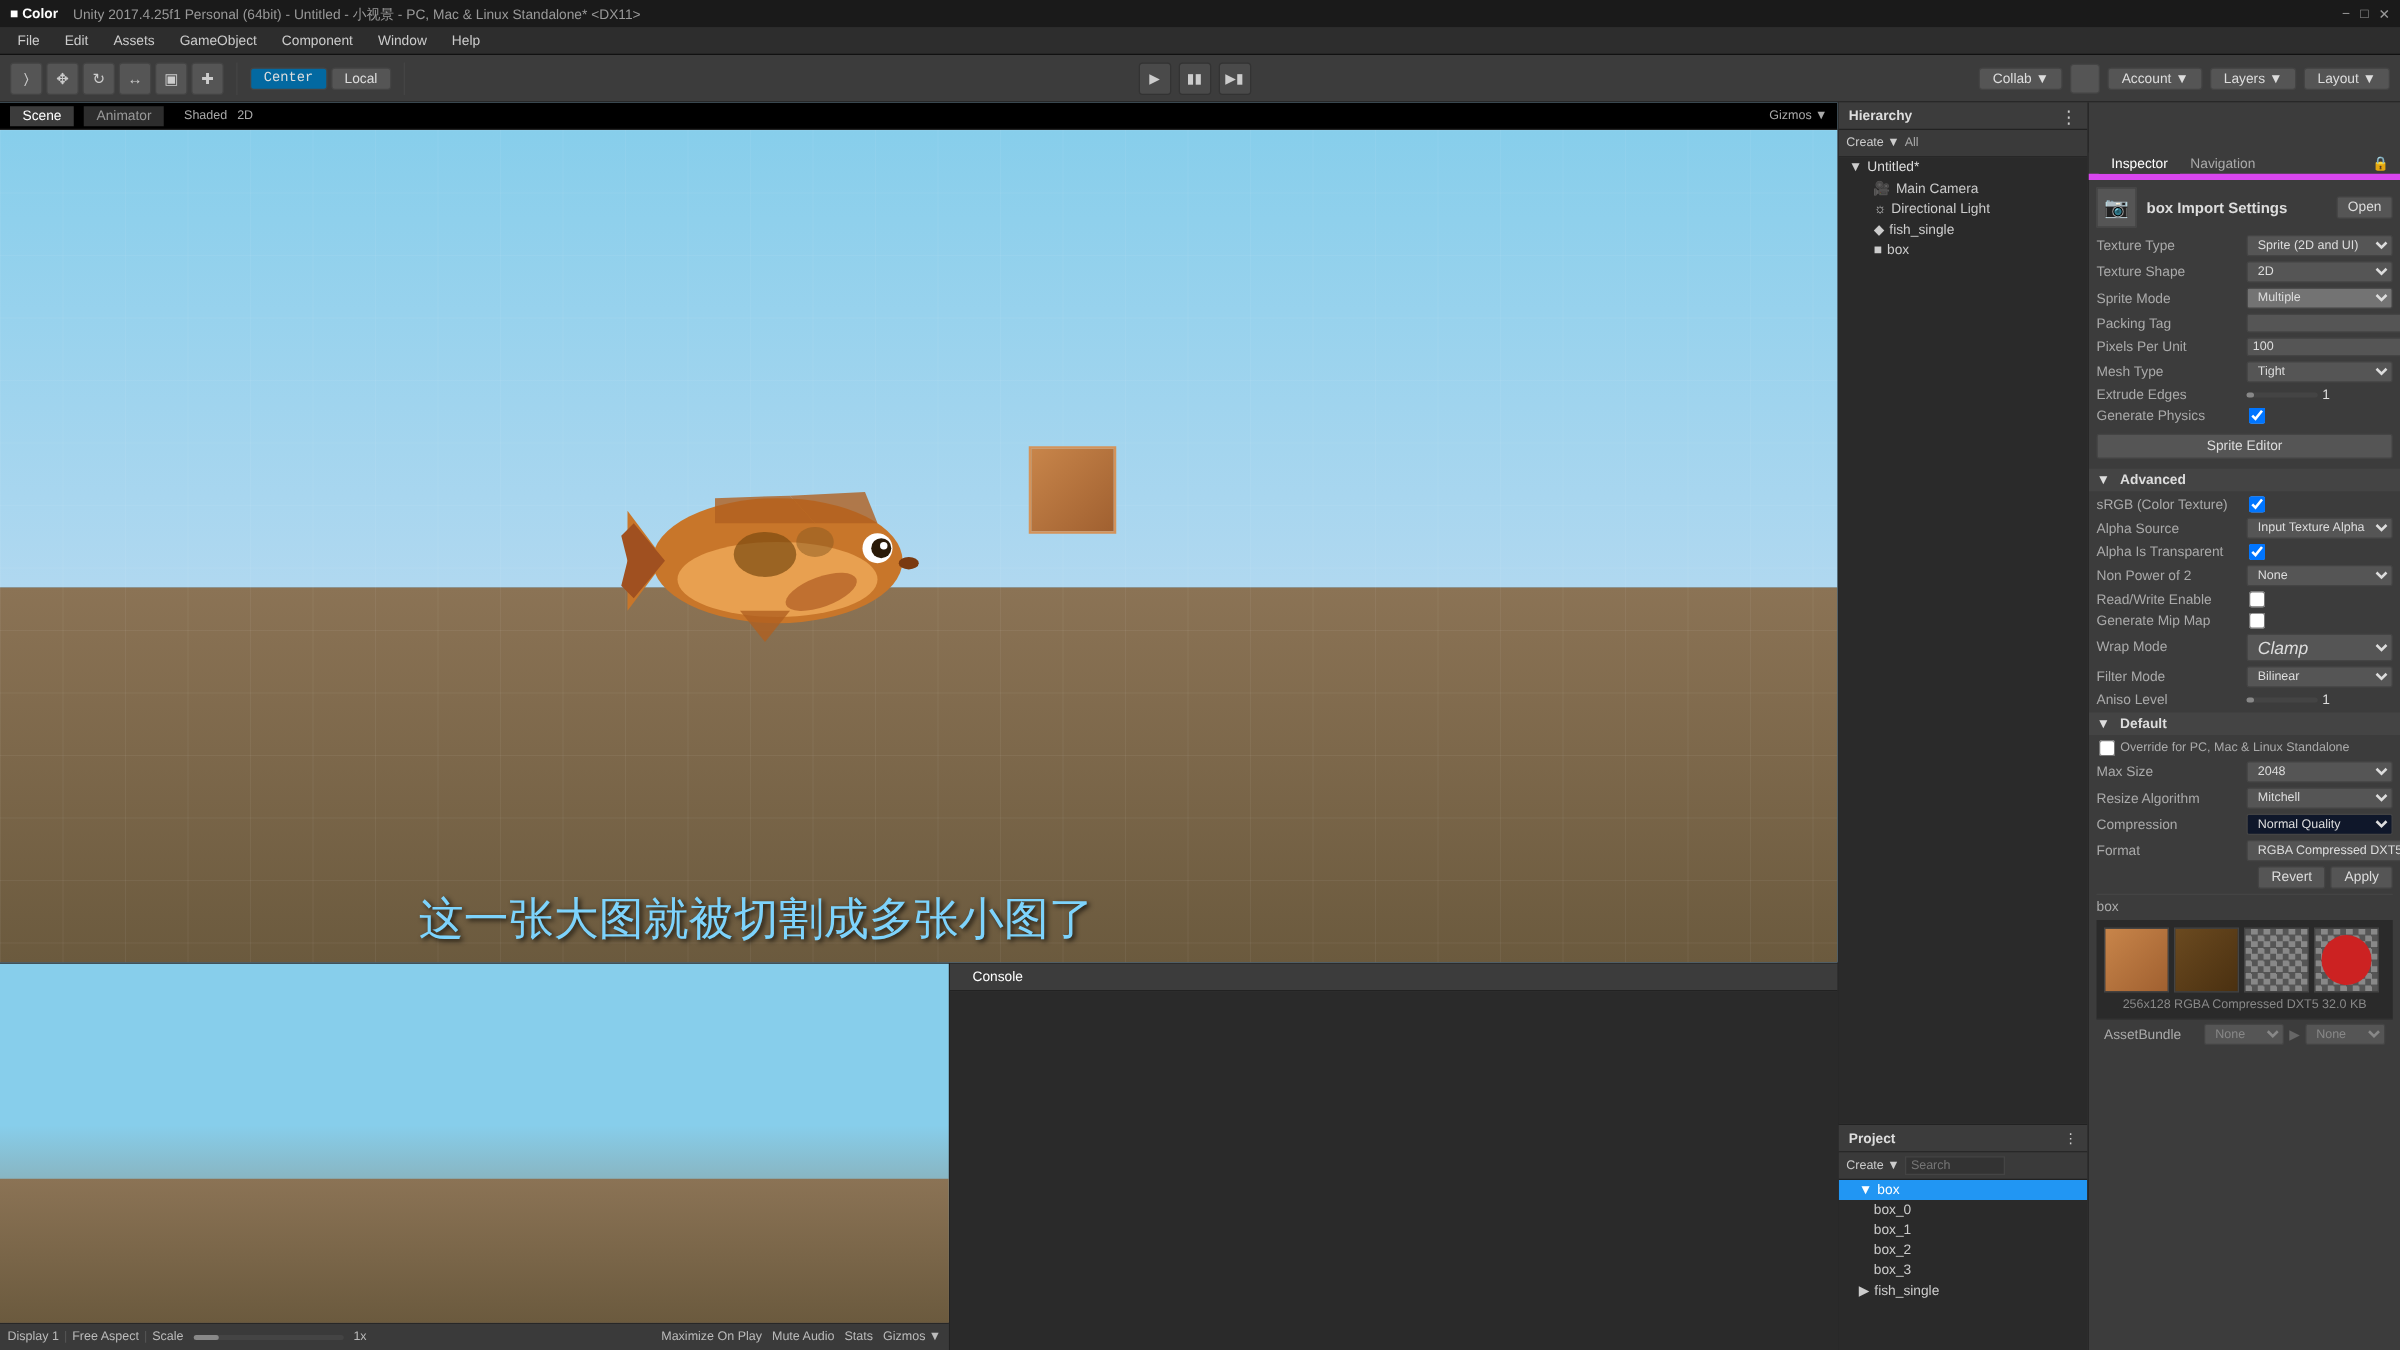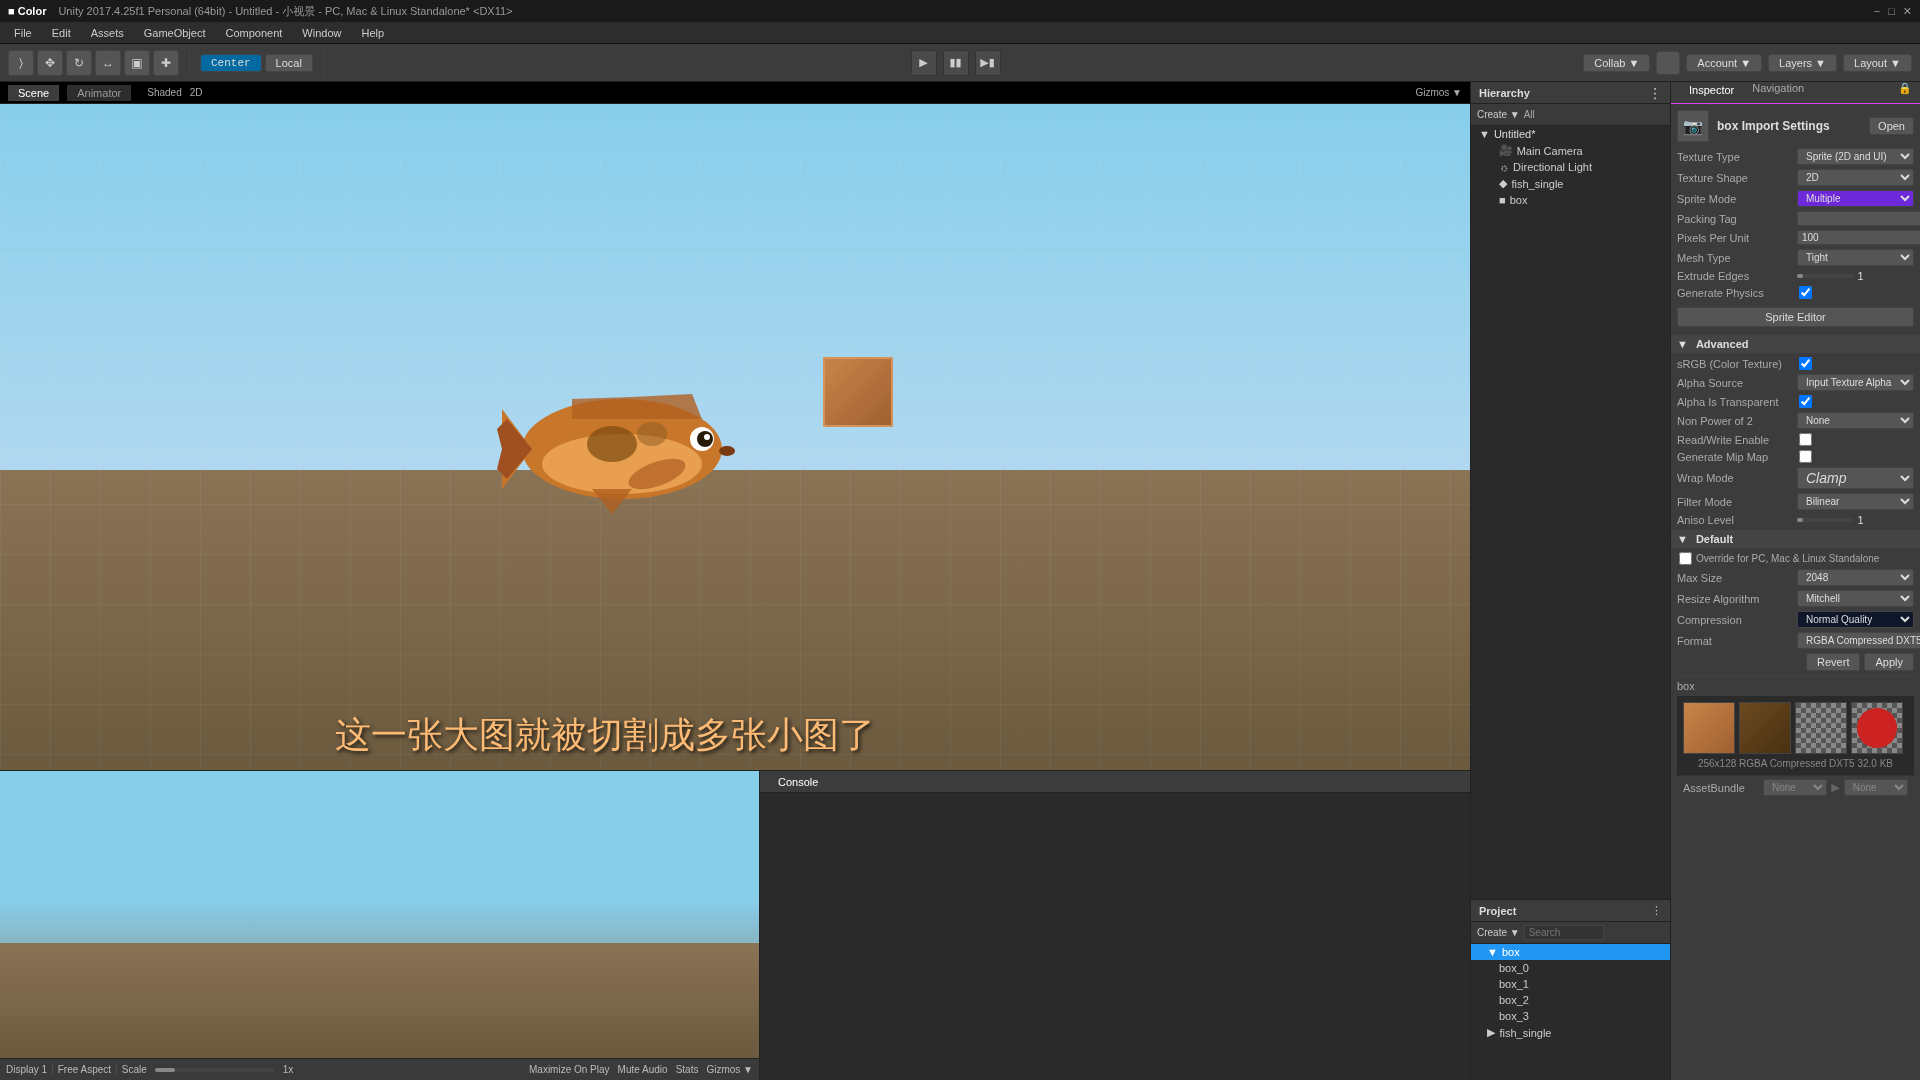--- a/index.html
+++ b/index.html
@@ -67,21 +67,21 @@
     #project-panel { height: 180px; display: flex; flex-direction: column; }
     #project-header { height: 22px; background: #3c3c3c; display: flex; align-items: center; padding: 0 8px; border-bottom: 1px solid #222; }
     #project-toolbar { height: 22px; background: #3a3a3a; display: flex; align-items: center; padding: 0 6px; border-bottom: 1px solid #222; }
     #project-content { flex: 1; background: #2a2a2a; overflow-y: auto; }
     .project-item { padding: 2px 8px 2px 16px; cursor: pointer; font-size: 11px; display: flex; align-items: center; gap: 4px; }
     .project-item.selected { background: #2196F3; color: #fff; }
     .project-item.indent1 { padding-left: 28px; }
 
     
     #inspector-panel { width: 250px; display: flex; flex-direction: column; border-left: 1px solid #222; background: #3c3c3c; }
-    #inspector-header { height: 22px; background: #3c3c3c; display: flex; padding: 0 8px; gap: 8px; border-bottom: 1px solid #d946ef; }
+    #inspector-header { height: 22px; background: #3c3c3c; display: flex; align-items: center; padding: 0 8px; gap: 8px; border-bottom: 5px solid #d946ef; margin-top: 40px; }
     #inspector-content { flex: 1; background: #3c3c3c; overflow-y: auto; padding: 6px; }
     .inspector-row { display: flex; align-items: center; margin-bottom: 4px; font-size: 11px; }
     .inspector-label { width: 120px; color: #aaa; flex-shrink: 0; }
     .inspector-value { flex: 1; background: #555; border: 1px solid #444; padding: 1px 4px; color: #ddd; font-size: 11px; border-radius: 2px; }
     .inspector-value-text { flex: 1; color: #ddd; }
     .inspector-checkbox { margin-left: 2px; }
     .inspector-section { background: #444; padding: 3px 6px; margin: 4px -6px; font-weight: bold; color: #ddd; font-size: 11px; cursor: pointer; display: flex; align-items: center; gap: 4px; }
     .open-btn { float: right; padding: 2px 8px; background: #555; border: 1px solid #444; border-radius: 2px; cursor: pointer; font-size: 11px; color: #ddd; }
     .sprite-editor-btn { width: 100%; padding: 3px; background: #555; border: 1px solid #444; border-radius: 2px; cursor: pointer; font-size: 11px; color: #ddd; text-align: center; margin: 4px 0; }
     .revert-apply { display: flex; justify-content: flex-end; gap: 4px; margin-top: 4px; }
@@ -99,21 +99,21 @@
     
     .asset-bundle-row { display: flex; align-items: center; padding: 3px 6px; font-size: 11px; border-top: 1px solid #333; }
     .asset-bundle-label { width: 80px; color: #aaa; }
     .asset-bundle-val { flex: 1; background: #555; border: 1px solid #444; padding: 1px 4px; color: #888; border-radius: 2px; font-size: 10px; }
 
     
     .tab-active { background: #3c3c3c; border-bottom: none; color: #fff; padding: 2px 10px; font-size: 11px; cursor: pointer; }
     .tab-inactive { background: #2d2d2d; color: #999; padding: 2px 10px; font-size: 11px; cursor: pointer; }
 
     
-    #subtitle { position: absolute; bottom: 320px; left: 0; right: 710px; text-align: center; font-size: 36px; color: #fdba74; text-shadow: 2px 2px 4px rgba(0,0,0,0.8); z-index: 10; pointer-events: none; font-family: 'Microsoft YaHei', sans-serif; }
+    #subtitle { position: absolute; bottom: 320px; left: 0; right: 710px; text-align: center; font-size: 36px; color: #7dd3fc; text-shadow: 2px 2px 4px rgba(0,0,0,0.8); z-index: 10; pointer-events: none; font-family: 'Microsoft YaHei', sans-serif; }
 
     
     ::-webkit-scrollbar { width: 6px; height: 6px; }
     ::-webkit-scrollbar-track { background: #2a2a2a; }
     ::-webkit-scrollbar-thumb { background: #555; border-radius: 3px; }
 
     .section-arrow { display: inline-block; margin-right: 4px; }
   </style>
 </head>
 <body>
@@ -344,21 +344,21 @@
         </select>
       </div>
       <div class="inspector-row">
         <span class="inspector-label">Texture Shape</span>
         <select class="inspector-value" style="background:#555; border:1px solid #444; color:#ddd; font-size:10px;">
           <option value="2D">2D</option>
         </select>
       </div>
       <div class="inspector-row">
         <span class="inspector-label">Sprite Mode</span>
-        <select class="inspector-value" style="background:#6d28d9; border:1px solid #444; color:#ddd; font-size:10px;">
+        <select class="inspector-value" style="background:#737373; border:1px solid #444; color:#ddd; font-size:10px;">
           <option value="Multiple">Multiple</option>
         </select>
       </div>
       <div class="inspector-row">
         <span class="inspector-label">Packing Tag</span>
         <input class="inspector-value" style="background: rgb(85, 85, 85); border: 1px solid rgb(68, 68, 68); color: rgb(221, 221, 221); font-size: 10px; outline: none;">
       </div>
       <div class="inspector-row">
         <span class="inspector-label">Pixels Per Unit</span>
         <input class="inspector-value" value="100" style="background: rgb(85, 85, 85); border: 1px solid rgb(68, 68, 68); color: rgb(221, 221, 221); font-size: 10px; outline: none;">

